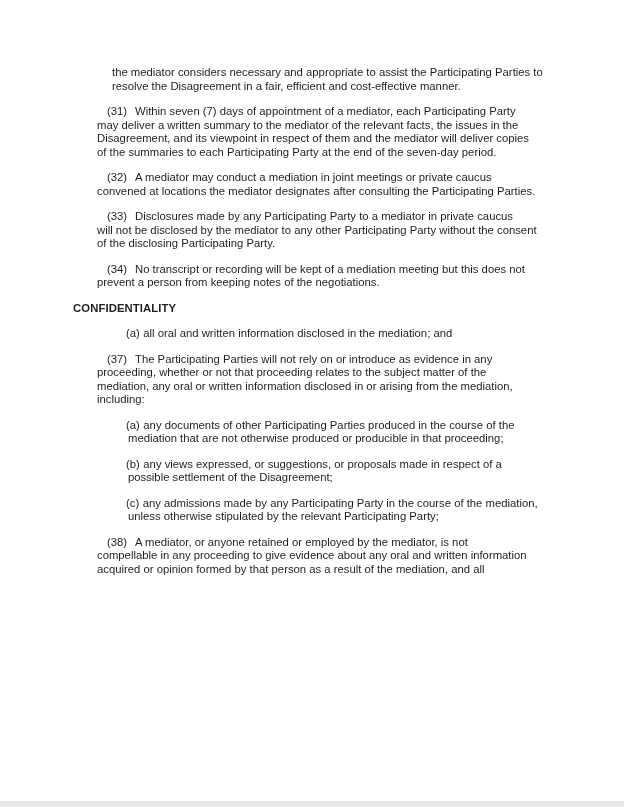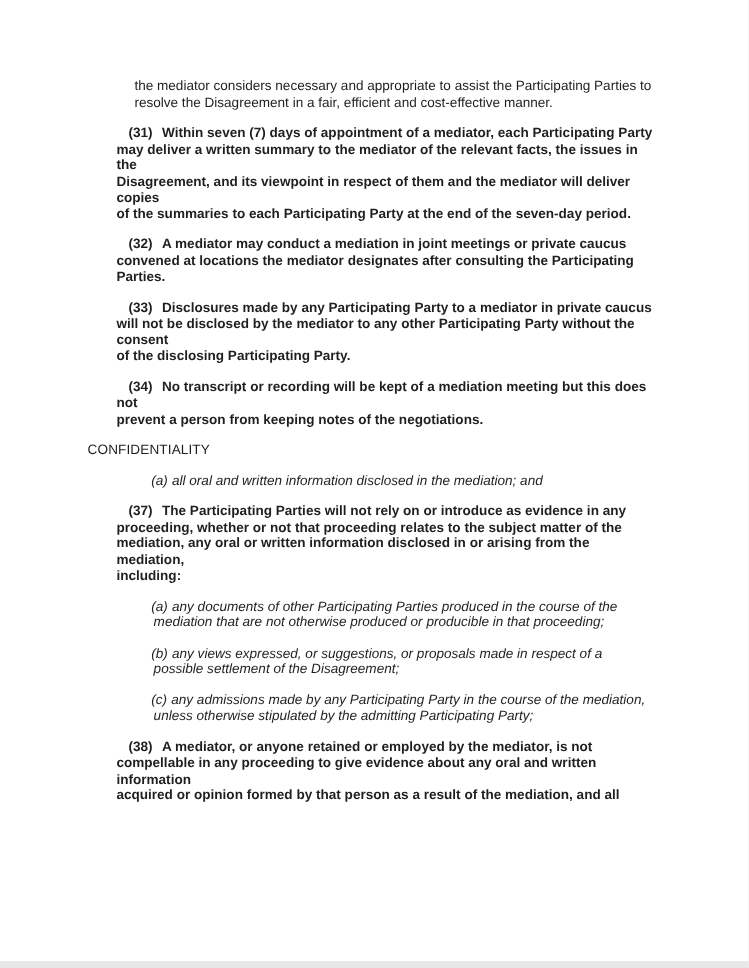--- a/index.html
+++ b/index.html
@@ -18,35 +18,35 @@
     top: 66px;
     width: 473px;
   }
   .content p {
     margin: 0 0 12px 0;
     font-size: 11.3px;
     line-height: 13.5px;
     white-space: pre-line;
   }
   .heading {
-    font-weight: normal;
+    font-weight: bold;
     font-size: 11.4px;
     letter-spacing: 0.1px;
     white-space: normal;
   }
   .intro { margin-left: 39px !important; }
-  .numbered { margin-left: 24px !important; text-indent: 10px; font-weight: bold; }
+  .numbered { margin-left: 24px !important; text-indent: 10px; }
   .numbered .num {
     display: inline-block;
     width: 28px;
     text-indent: 0;
     white-space: normal;
   }
   .numbered .ptext { white-space: pre-line; }
-  .sub { margin-left: 55px !important; text-indent: -2px; font-style: italic; }
+  .sub { margin-left: 55px !important; text-indent: -2px; }
   .sub .sublabel { margin-right: 3.5px; white-space: normal; }
   .sub .subtext { white-space: pre-line; }
 </style>
 </head>
 <body>
 
 <div class="page">
   <div class="content">
 
     <p class="intro">the mediator considers necessary and appropriate to assist the Participating Parties to
@@ -79,21 +79,21 @@
 mediation, any oral or written information disclosed in or arising from the mediation,
 including:</span></p>
 
     <p class="sub"><span class="sublabel">(a)</span><span class="subtext">any documents of other Participating Parties produced in the course of the
 mediation that are not otherwise produced or producible in that proceeding;</span></p>
 
     <p class="sub"><span class="sublabel">(b)</span><span class="subtext">any views expressed, or suggestions, or proposals made in respect of a
 possible settlement of the Disagreement;</span></p>
 
     <p class="sub"><span class="sublabel">(c)</span><span class="subtext">any admissions made by any Participating Party in the course of the mediation,
-unless otherwise stipulated by the admitting Participating Party;</span></p>
+unless otherwise stipulated by the relevant Participating Party;</span></p>
 
 
 
     <p class="numbered"><span class="num">(38)</span><span class="ptext">A mediator, or anyone retained or employed by the mediator, is not
 compellable in any proceeding to give evidence about any oral and written information
 acquired or opinion formed by that person as a result of the mediation, and all</span></p>
 
   </div>
 </div>
 

